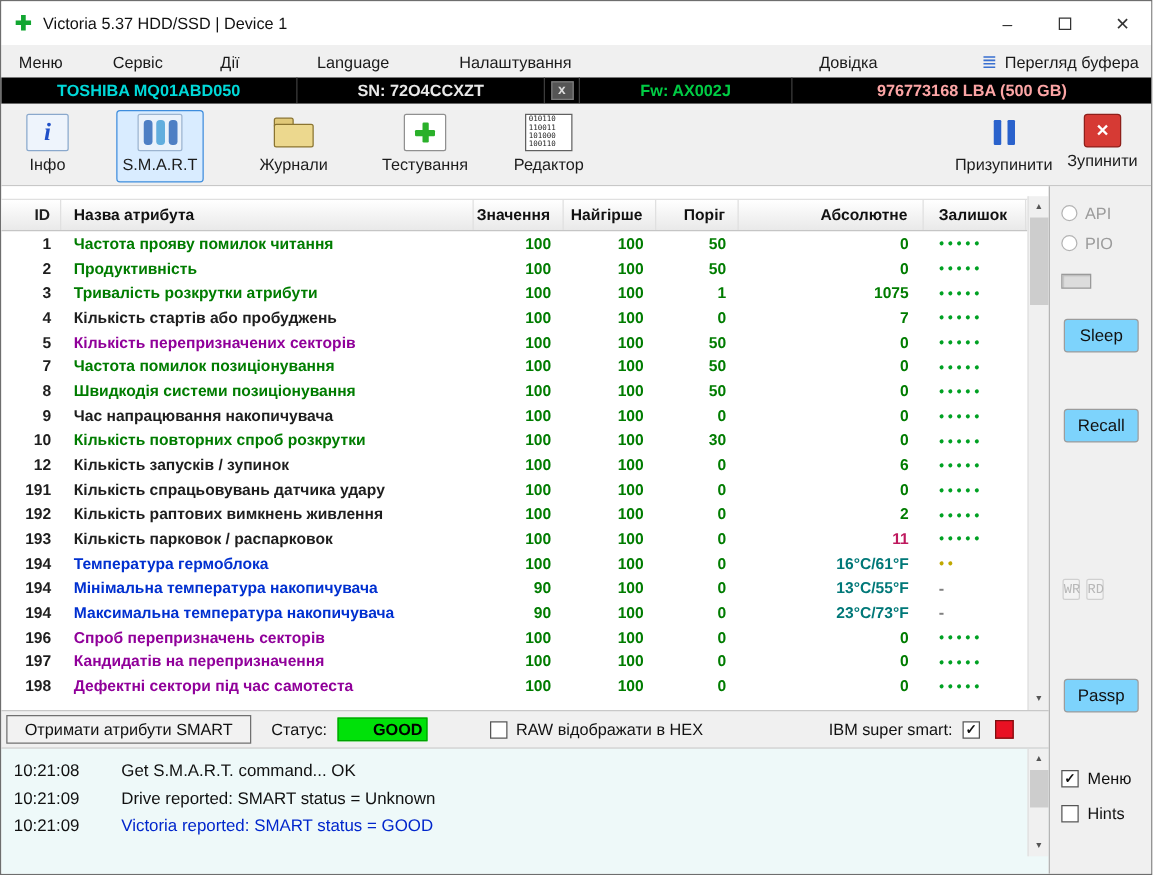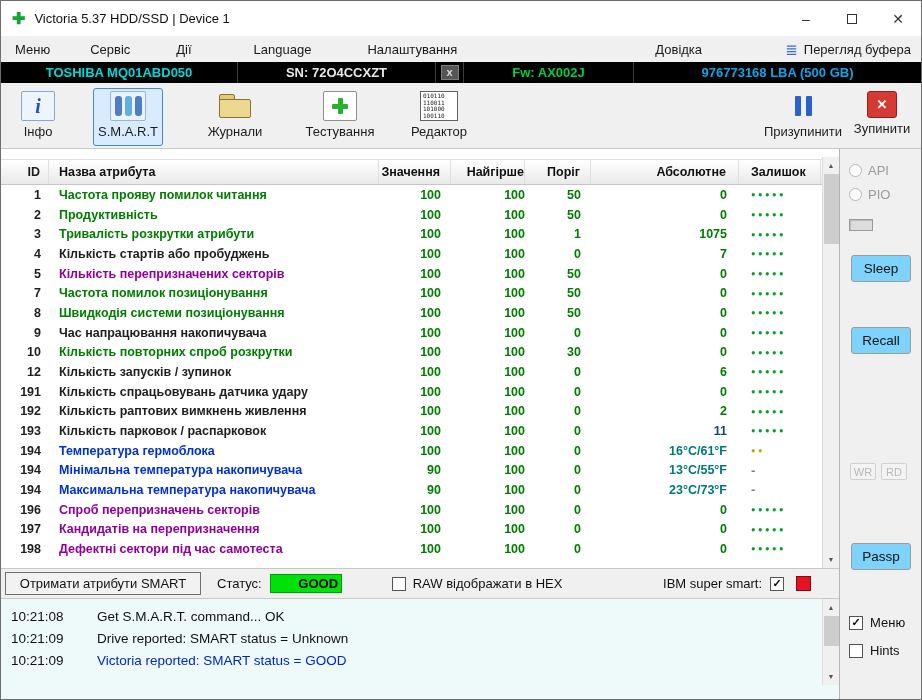--- a/index.html
+++ b/index.html
@@ -28,21 +28,21 @@
   .buffer-icon{color:#3a70d0;font-size:15px;line-height:15px;}
 
   
   .devicebar{position:absolute;top:61px;left:0;right:0;height:21px;background:#000;display:flex;font-weight:bold;font-size:13px;}
   .seg{display:flex;align-items:center;justify-content:center;height:100%;border-right:1px solid #3c3c3c;white-space:nowrap;}
   .seg-model{width:237px;color:#00d9d9;}
   .seg-serial{width:198px;color:#e8e8e8;}
   .seg-x{width:28px;border-right:1px solid #3c3c3c;}
   .xbtn{width:18px;height:15px;background:#555;border:1px solid #7d7d7d;color:#ddd;font-size:11px;line-height:13px;text-align:center;font-weight:bold;}
   .seg-fw{width:170px;color:#00cc44;}
-  .seg-cap{flex:1;color:#0ea5e9;border-right:none;}
+  .seg-cap{flex:1;color:#fca5a5;border-right:none;}
 
   
   .toolbar{position:absolute;top:82px;left:0;right:0;height:66px;background:#f0f0f0;border-bottom:1px solid #c8c8c8;display:flex;align-items:flex-start;padding-top:5px;}
   .tool-btn{height:58px;display:flex;flex-direction:column;align-items:center;justify-content:flex-start;border:1px solid transparent;border-radius:3px;padding-top:2px;}
   .tool-btn .tlabel{font-size:13px;color:#1c1c1c;margin-top:3px;white-space:nowrap;}
   .tool-btn.active{background:#d9ecff;border:1px solid #3e8ddd;}
   .tb-info{width:58px;margin-left:8px;}
   .tb-smart{width:70px;margin-left:26px;}
   .tb-journals{width:72px;margin-left:36px;}
   .tb-test{width:82px;margin-left:28px;}
@@ -74,21 +74,21 @@
   
   .table-area{position:relative;height:419px;background:#fff;padding-top:10px;overflow:hidden;}
   .thead{display:flex;height:26px;background:linear-gradient(#ffffff,#e9e9e9);border-bottom:1px solid #c5c5c5;border-top:1px solid #e0e0e0;width:821px;font-weight:bold;font-size:12.5px;color:#111;}
   .hc{display:flex;align-items:center;height:100%;border-right:1px solid #e0e0e0;}
   #smart-rows{width:821px;}
   .trow{display:flex;height:19.68px;align-items:center;font-size:12.5px;font-weight:bold;width:821px;}
   .c{display:flex;align-items:center;height:100%;white-space:nowrap;overflow:hidden;}
   .cid{width:48px;justify-content:flex-end;padding-right:8px;color:#1e1e1e;}
   .cname{width:330px;padding-left:10px;justify-content:flex-start;}
   .cval{width:72px;justify-content:flex-end;padding-right:10px;}
-  .cworst{width:74px;justify-content:flex-end;}
+  .cworst{width:74px;justify-content:flex-end;padding-right:10px;}
   .cthr{width:66px;justify-content:flex-end;padding-right:10px;}
   .cabs{width:148px;justify-content:flex-end;padding-right:12px;}
   .chealth{width:82px;padding-left:12px;justify-content:flex-start;}
   .trow .cval,.trow .cworst,.trow .cthr{color:#007c00;}
   .dots{font-size:7.5px;letter-spacing:2.5px;}
   .dash{font-size:13px;font-weight:bold;}
 
   
   .vscroll{position:absolute;right:0;width:17px;background:#f0f0f0;border-left:1px solid #dedede;}
   .table-vs{top:8px;bottom:0;}
@@ -115,21 +115,21 @@
   .log-line{display:flex;height:22px;align-items:center;font-size:13.5px;color:#111;}
   .log-time{width:72px;margin-left:10px;}
   .log-text{margin-left:14px;white-space:nowrap;}
 
   
   .radio-row{position:absolute;left:9px;display:flex;align-items:center;gap:6px;font-size:13px;color:#9b9b9b;}
   .radio{width:13px;height:13px;border-radius:50%;border:1px solid #b4b4b4;background:#fff;flex:none;}
   .led{position:absolute;left:9px;width:24px;height:12px;background:#dcdcdc;border:1px solid #9a9a9a;box-shadow:inset 1px 1px 1px rgba(0,0,0,0.15);}
   .side-btn{position:absolute;left:11px;width:60px;height:27px;background:#7dd3fc;border:1px solid #9c9c9c;border-radius:3px;font-size:13.5px;color:#111;}
   .wr-rd{position:absolute;left:10px;display:flex;gap:5px;}
-  .mini-btn{width:26px;height:17px;font-size:11px;color:#b8b8b8;background:#f3f3f3;border:1px solid #d0d0d0;border-radius:2px;}
+  .mini-btn{width:14px;height:17px;font-size:11px;color:#b8b8b8;background:#f3f3f3;border:1px solid #d0d0d0;border-radius:2px;font-family:Liberation Mono, monospace;}
   .side-chk{position:absolute;left:9px;font-size:13px;color:#111;}
 </style>
 </head>
 <body>
 
 <div class="window">
 
   <div class="titlebar">
     <span class="app-icon">✚</span>
     <span class="title-text">Victoria 5.37 HDD/SSD | Device 1</span>
@@ -355,21 +355,21 @@
             <div class="c chealth">
               <span class="dots" style="color:#00a123">●●●●●</span>
             </div>
           </div>
           <div class="trow">
             <div class="c cid">193</div>
             <div class="c cname" style="color:#1e1e1e">Кількість парковок / распарковок</div>
             <div class="c cval">100</div>
             <div class="c cworst">100</div>
             <div class="c cthr">0</div>
-            <div class="c cabs" style="color:#0c4a6e">11</div>
+            <div class="c cabs" style="color:#be185d">11</div>
             <div class="c chealth">
               <span class="dots" style="color:#00a123">●●●●●</span>
             </div>
           </div>
           <div class="trow">
             <div class="c cid">194</div>
             <div class="c cname" style="color:#0030d0">Температура гермоблока</div>
             <div class="c cval">100</div>
             <div class="c cworst">100</div>
             <div class="c cthr">0</div>

